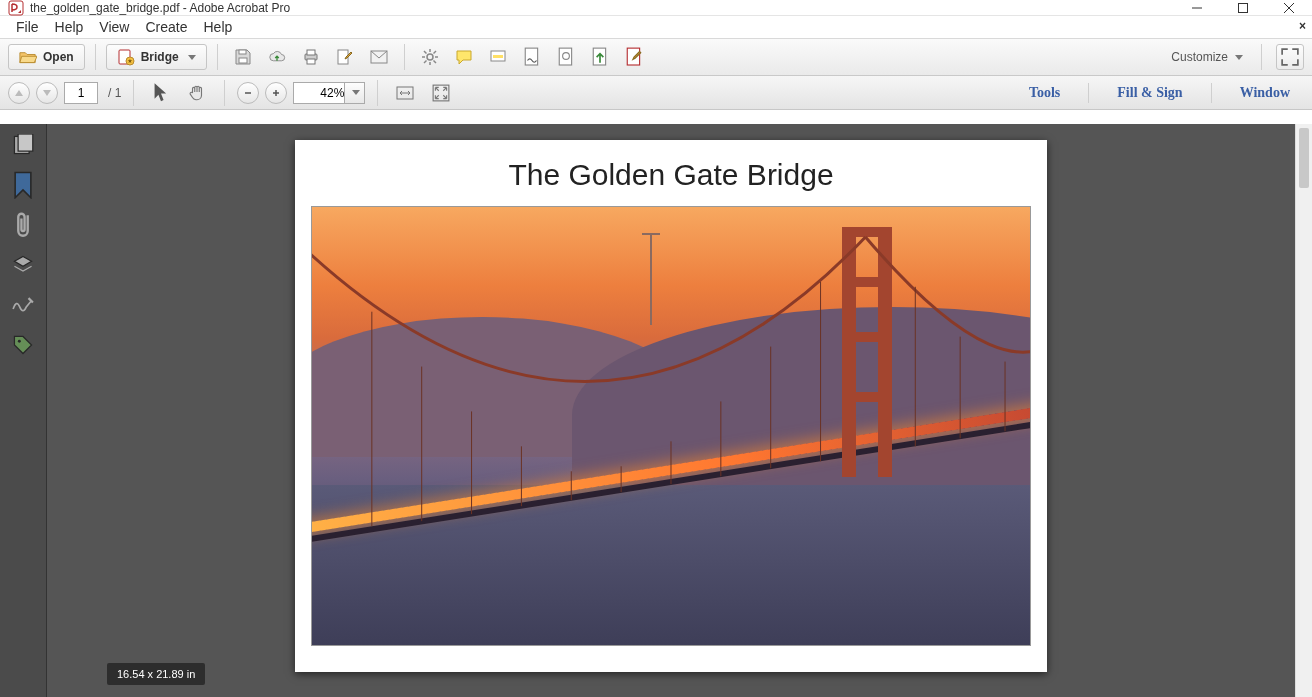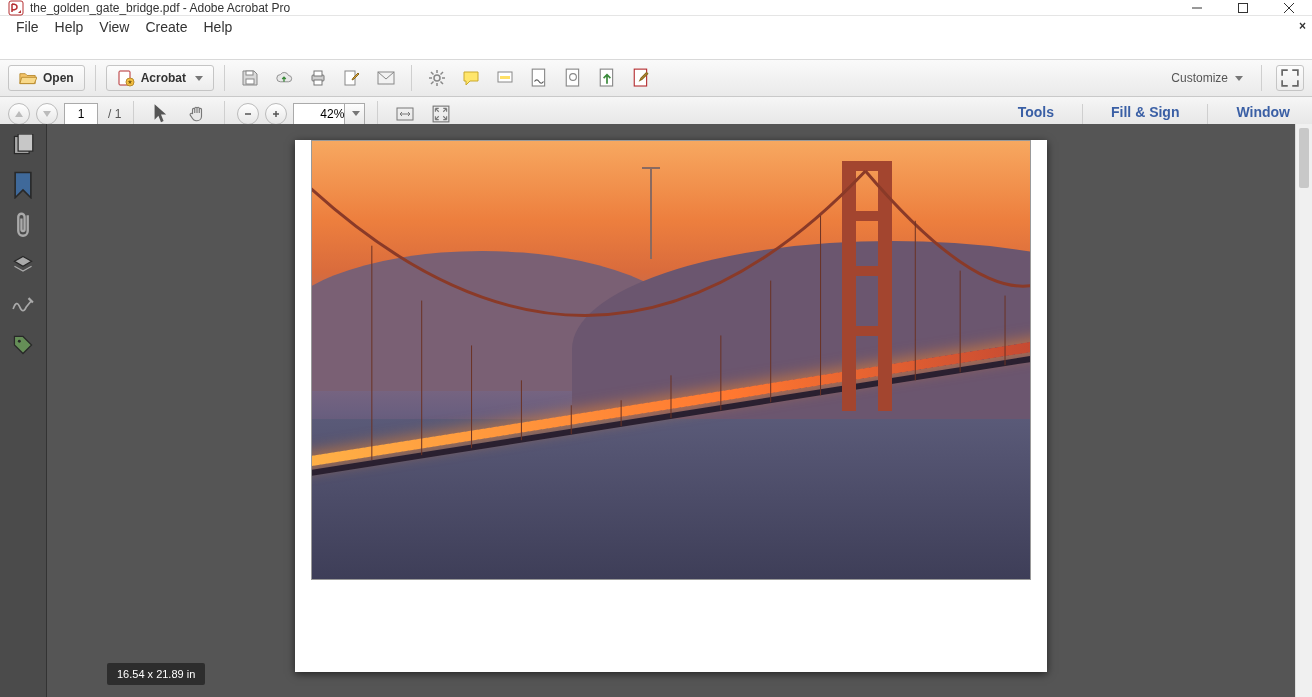--- a/index.html
+++ b/index.html
@@ -7,37 +7,37 @@
   .titlebar { height: 16px; display: flex; align-items: center; padding: 0 0 0 8px; background: #fff; border-bottom: 1px solid #e5e5e5; }
   .titlebar .app-icon { width: 16px; height: 16px; margin-right: 6px; }
   .titlebar .title { flex: 0 0 auto; font-size: 12px; color: #333; }
   .titlebar .spacer { flex: 1; }
   .win-controls { display: flex; height: 100%; }
   .win-btn { width: 46px; height: 100%; display: flex; align-items: center; justify-content: center; }
   .win-btn svg { width: 10px; height: 10px; }
   .menubar { height: 22px; display: flex; align-items: center; padding: 0 8px; background: #fff; position: relative; }
   .menubar .menu-item { padding: 2px 8px; font-size: 14px; text-align: right; }
   .menubar .close-x { position: absolute; right: 6px; top: 3px; font-weight: bold; cursor: pointer; }
-  .toolbar { height: 38px; background: linear-gradient(#fafafa,#eaeaea); border-top: 1px solid #d9d9d9; border-bottom: 1px solid #c9c9c9; display: flex; align-items: center; padding: 0 8px; gap: 4px; margin-top: 21px; }
+  .toolbar { height: 38px; background: linear-gradient(#fafafa,#eaeaea); border-top: 1px solid #d9d9d9; border-bottom: 1px solid #c9c9c9; display: flex; align-items: center; padding: 0 8px; gap: 4px; }
   .tb-sep { width: 1px; height: 26px; background: #cfcfcf; margin: 0 6px; }
   .tb-btn { height: 26px; display: flex; align-items: center; padding: 0 6px; border-radius: 3px; gap: 6px; }
   .tb-btn.bordered { border: 1px solid #c5c5c5; background: linear-gradient(#fdfdfd,#ececec); padding: 0 10px; }
   .tb-btn .label { font-size: 12px; font-weight: 600; color: #333; }
   .tb-icon { width: 18px; height: 18px; display: flex; align-items: center; justify-content: center; }
   .dropdown-caret { width: 0; height: 0; border-left: 4px solid transparent; border-right: 4px solid transparent; border-top: 5px solid #777; margin-left: 3px; }
   .toolbar .right { margin-left: auto; display: flex; align-items: center; gap: 8px; }
   .customize { font-size: 12px; color: #555; display: flex; align-items: center; gap: 4px; padding: 0 4px; }
   .navbar { height: 34px; background: linear-gradient(#f6f6f6,#e4e4e4); border-bottom: 1px solid #c7c7c7; display: flex; align-items: center; padding: 0 8px; gap: 6px; }
   .nav-circle { width: 22px; height: 22px; border: 1px solid #bbb; border-radius: 50%; background: linear-gradient(#fff,#e6e6e6); display: flex; align-items: center; justify-content: center; }
   .nav-circle svg { width: 10px; height: 10px; }
   .page-input { width: 34px; height: 22px; border: 1px solid #aaa; background: #fff; text-align: center; font-size: 12px; }
   .page-total { font-size: 12px; color: #555; margin-left: 4px; }
   .zoom-input { width: 52px; height: 22px; border: 1px solid #aaa; background: #fff; text-align: center; font-size: 12px; padding-left: 26px; }
   .zoom-dd { width: 20px; height: 22px; border: 1px solid #aaa; border-left: none; background: linear-gradient(#fdfdfd,#e8e8e8); display: flex; align-items: center; justify-content: center; }
-  .navbar .right { margin-left: auto; display: flex; gap: 28px; padding-right: 14px; }
+  .navbar .right { margin-left: auto; display: flex; align-items: center; gap: 28px; padding-right: 14px; font-family: Liberation Serif, serif; }
   .navbar .right .link { font-size: 14px; font-weight: 600; color: #3a5fa5; cursor: pointer; }
   .navbar .right .vsep { width: 1px; height: 20px; background: #cfcfcf; }
   .workspace { position: absolute; top: 124px; bottom: 0; left: 0; right: 0; display: flex; }
   .sidebar { width: 47px; background: #4b4b4b; display: flex; flex-direction: column; align-items: center; padding-top: 10px; gap: 18px; border-right: 1px solid #333; }
   .sidebar .s-icon { width: 22px; height: 22px; display: flex; align-items: center; justify-content: center; opacity: 0.85; }
   .canvas { flex: 1; background: #555; position: relative; display: flex; justify-content: center; align-items: flex-start; overflow: hidden; }
   .page { margin-top: 16px; width: 752px; height: 532px; background: #fff; box-shadow: 0 2px 8px rgba(0,0,0,0.6); display: flex; flex-direction: column; align-items: center; }
   .page h1 { font-size: 30px; font-weight: 400; color: #222; margin: 18px 0 14px 0; }
   .photo { width: 720px; height: 440px; border: 1px solid #999; background: linear-gradient(to bottom, #f7a860 0%, #ed7f3e 18%, #d96b3c 30%, #8c6d84 48%, #6a5f7f 62%, #4a4866 78%, #3a3a56 100%); position: relative; overflow: hidden; }
   .scrollbar { width: 17px; background: #f0f0f0; border-left: 1px solid #dcdcdc; position: relative; }
@@ -101,21 +101,21 @@
   </div>
   <div class="tb-sep"></div>
   <div class="tb-btn bordered">
     <span class="tb-icon">
       <svg viewBox="0 0 18 18">
           <rect x="2" y="2" width="11" height="14" rx="1" fill="#fff" stroke="#b52e31"></rect>
           <circle cx="13" cy="13" r="4" fill="#f4c041" stroke="#b88a2e"></circle>
           <text x="13" y="15" font-size="6" text-anchor="middle" fill="#7a5a10">★</text>
         </svg>
     </span>
-    <span class="label">Acrobat</span>
+    <span class="label">Bridge</span>
     <span class="dropdown-caret"></span>
   </div>
   <div class="tb-sep"></div>
 
   <div class="tb-btn">
       <span class="tb-icon">
         <svg viewBox="0 0 18 18">
           <path d="M2 2 H13 L16 5 V16 H2 Z" fill="#d9d9d9" stroke="#888"></path>
           <rect x="5" y="10" width="8" height="5" fill="#fff" stroke="#888"></rect>
           <rect x="5" y="2" width="7" height="4" fill="#fff" stroke="#888"></rect>
@@ -344,20 +344,21 @@
     <div class="s-icon">
         <svg viewBox="0 0 18 18">
           <path d="M2 2 H9 L16 9 L9 16 L2 9 Z" fill="#6a9a5a" stroke="#222"></path>
           <circle cx="6" cy="6" r="1.2" fill="#222"></circle>
         </svg>
       </div>
   </div>
 
   <div class="canvas">
     <div class="page">
+      <h1>The Golden Gate Bridge</h1>
       <div class="photo">
 
         <div class="hill" style="left:-40px; top:110px; width:420px; height:140px; background:#7a6074;"></div>
         <div class="hill" style="left:260px; top:100px; width:640px; height:180px; background:#6b566f;"></div>
         <div style="position:absolute; left:338px; top:28px; width:2px; height:90px; background:#8a6a60;"></div>
         <div style="position:absolute; left:330px; top:26px; width:18px; height:2px; background:#8a6a60;"></div>
 
         <div style="position:absolute; left:0; bottom:0; width:100%; height:160px; background:linear-gradient(#5a5a78,#3e3e58);"></div>
 
         <div style="position:absolute; left:-20px; top:318px; width:900px; height:10px; background:linear-gradient(90deg,#ffb347,#ff7730,#a33); transform:rotate(-9deg); transform-origin:left center; box-shadow:0 0 14px 4px rgba(255,140,40,0.5);"></div>

